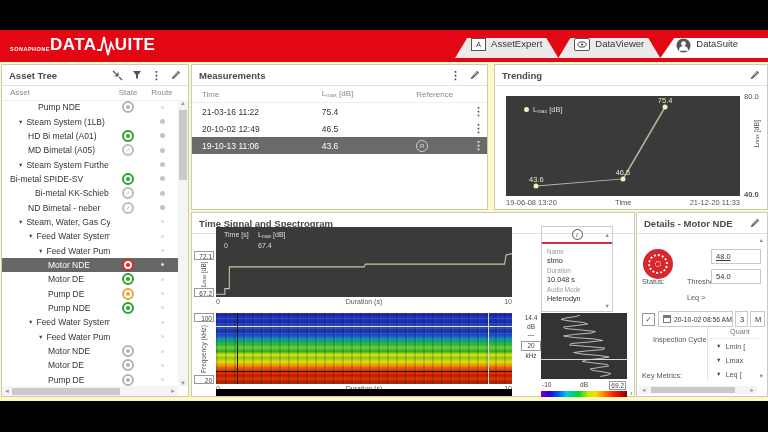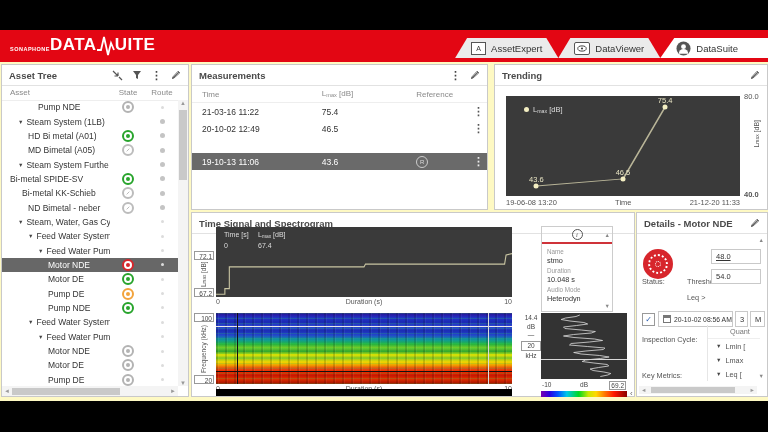--- a/index.html
+++ b/index.html
@@ -5,21 +5,21 @@
   html,body{margin:0;padding:0;background:#000;font-family:"Liberation Sans",sans-serif;}
   #screen{position:relative;width:768px;height:432px;background:#000;overflow:hidden;margin:0 auto;}
   #ui{position:absolute;left:0;top:30px;width:768px;height:371px;background:#fef9c3;}
 
   
   #appbar{position:absolute;left:0;top:0;width:768px;height:32px;background:#e30613;}
   #logo{position:absolute;left:10px;top:4px;display:flex;align-items:flex-end;color:#fff;}
   #brand-small{font-size:5.5px;font-weight:bold;letter-spacing:.5px;margin-bottom:4px;}
   .brand-big{font-size:17px;font-weight:bold;letter-spacing:.5px;line-height:22px;}
   #tabs{position:absolute;right:0;bottom:0;height:24px;display:flex;}
-  .tab{height:20px;display:flex;align-items:center;gap:5px;padding:0 16px;font-size:9.5px;color:#333;
+  .tab{height:20px;display:flex;align-items:flex-start;gap:5px;padding:0 16px;font-size:9.5px;color:#333;
        clip-path:polygon(12px 0,calc(100% - 12px) 0,100% 100%,0 100%);background:#ebebeb;}
   .tab.active{background:#fff;clip-path:polygon(14px 0,100% 0,100% 100%,0 100%);padding-right:30px;}
   .tab .ae-box{width:13px;height:11px;border:1px solid #555;background:#fff;display:flex;align-items:center;justify-content:center;font-size:7px;color:#333;}
   .eye-box{width:14px;height:11px;border:1px solid #555;border-radius:2px;background:#fff;display:flex;align-items:center;justify-content:center;}
   #top-kebab{position:absolute;right:6px;top:36px;font-size:12px;color:#333;font-weight:bold;}
 
   
   .panel{position:absolute;background:#fff;border:1px solid #c9c9c9;box-sizing:border-box;}
   .phead{height:20px;display:flex;align-items:center;padding:0 7px;border-bottom:1px solid #e2e2e2;
          font-size:9.5px;font-weight:bold;color:#4a4a4a;}
@@ -52,21 +52,21 @@
   .vscroll{position:absolute;right:0;top:35px;bottom:10px;width:10px;background:#f4f4f4;font-size:6px;color:#999;text-align:center;}
   .vthumb{position:absolute;left:1px;right:1px;top:10px;height:70px;background:#c9c9c9;}
   .hscroll{position:absolute;left:0;right:10px;bottom:0;height:10px;background:#f4f4f4;font-size:6px;color:#999;display:flex;align-items:center;justify-content:space-between;padding:0 2px;box-sizing:border-box;}
   .hthumb{position:absolute;left:10px;top:1.5px;height:7px;width:108px;background:#c9c9c9;}
 
   
   #meas{left:191px;top:34px;width:297px;height:146px;}
   #meas-cols{display:flex;height:16px;align-items:center;font-size:8px;color:#8a8a8a;border-bottom:1px solid #eee;}
   .mc1{width:44%;padding-left:10px;box-sizing:border-box;} .mc2{width:32%;} .mc3{flex:1;}
   .mrow{display:flex;height:17px;align-items:center;font-size:8.5px;color:#333;}
-  .mrow.sel{background:#6a6a6a;color:#fff;margin-top:16px;}
+  .mrow.sel{background:#6a6a6a;color:#fff;}
   .mrow .kcell{width:14px;color:#555;} .mrow.sel .kcell{color:#eee;}
   .refmark{display:inline-flex;width:10px;height:10px;border:1px solid #ccc;border-radius:50%;align-items:center;justify-content:center;font-size:6px;color:#ddd;}
 
   
   #trend{left:494px;top:34px;width:274px;height:146px;}
   #trend-plot{position:absolute;left:11px;top:31px;width:234px;height:100px;background:#3a3a3a;}
   #trend-svg{position:absolute;inset:0;width:100%;height:100%;}
   .tlegend{position:absolute;left:18px;top:9px;display:flex;align-items:center;gap:4px;font-size:7.5px;color:#ddd;}
   .ldot{width:5px;height:5px;border-radius:50%;background:#f3eec2;}
   .tpoint{position:absolute;width:5px;height:5px;border-radius:50%;background:#f3eec2;transform:translate(-50%,-50%);}
@@ -265,21 +265,21 @@
               <span>Bi-metal SPIDE-SV</span>
             </div>
             <div class="scell">
               <span class="sicon s-green"></span>
             </div>
             <div class="rcell">
               <span class="rdot"></span>
             </div>
           </div>
           <div class="trow">
-            <div class="tlabel" style="padding-left: 20px;">
+            <div class="tlabel" style="padding-left: 33px;">
               <span>Bi-metal KK-Schieb</span>
             </div>
             <div class="scell">
               <span class="sicon s-grayopen"></span>
             </div>
             <div class="rcell">
               <span class="rdot"></span>
             </div>
           </div>
           <div class="trow">
@@ -596,21 +596,21 @@
       </span>
     </div>
     <span class="dlabel" style="left:5px;top:24px;">Status:</span>
     <span class="dlabel" style="left:50px;top:24px;">Thresholds for ★:</span>
     <span class="d-up">▲</span>
     <div class="bearing"></div>
     <span class="dlabel" style="left:50px;top:40px;">Leq &gt;</span>
     <div class="dinput" style="left:74px;top:36px;width:50px;height:15px;text-decoration:underline;">48.0</div>
     <span class="dlabel" style="left:50px;top:60px;">Leq &gt;</span>
     <div class="dinput" style="left:74px;top:56px;width:50px;height:15px;">54.0</div>
-    <span class="dlabel" style="left:5px;top:82px;">Inspection Cycle:</span>
+    <span class="dlabel" style="left:16px;top:82px;">Inspection Cycle:</span>
     <div class="dcheck">✓</div>
     <div class="dinput" style="left:21px;top:98px;width:75px;height:16px;overflow:hidden;white-space:nowrap;">
       <span class="cal"></span>
       <span style="font-size:6.8px;">20-10-02 08:56 AM</span>
     </div>
     <div class="dinput" style="left:98px;top:98px;width:13px;height:16px;">3</div>
     <div class="dinput" style="left:113px;top:98px;width:15px;height:16px;overflow:hidden;">M</div>
     <span class="dlabel" style="left:5px;top:118px;">Key Metrics:</span>
     <div id="km-table">
       <div id="km-head">Quant</div>

